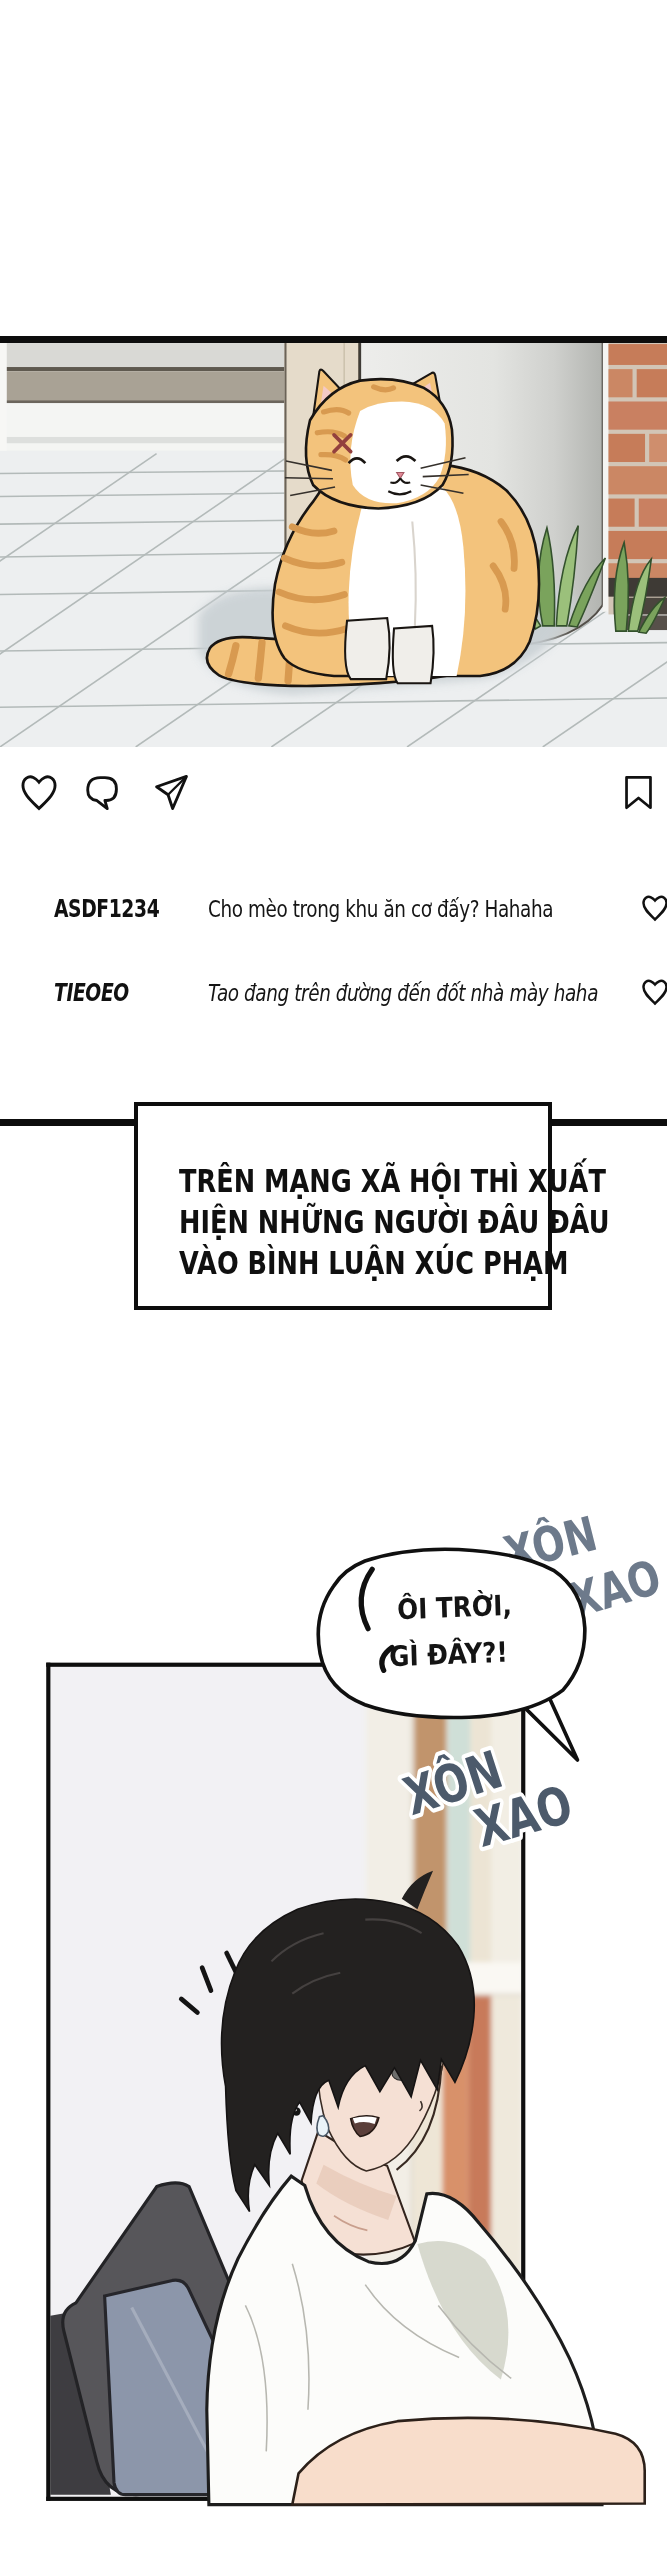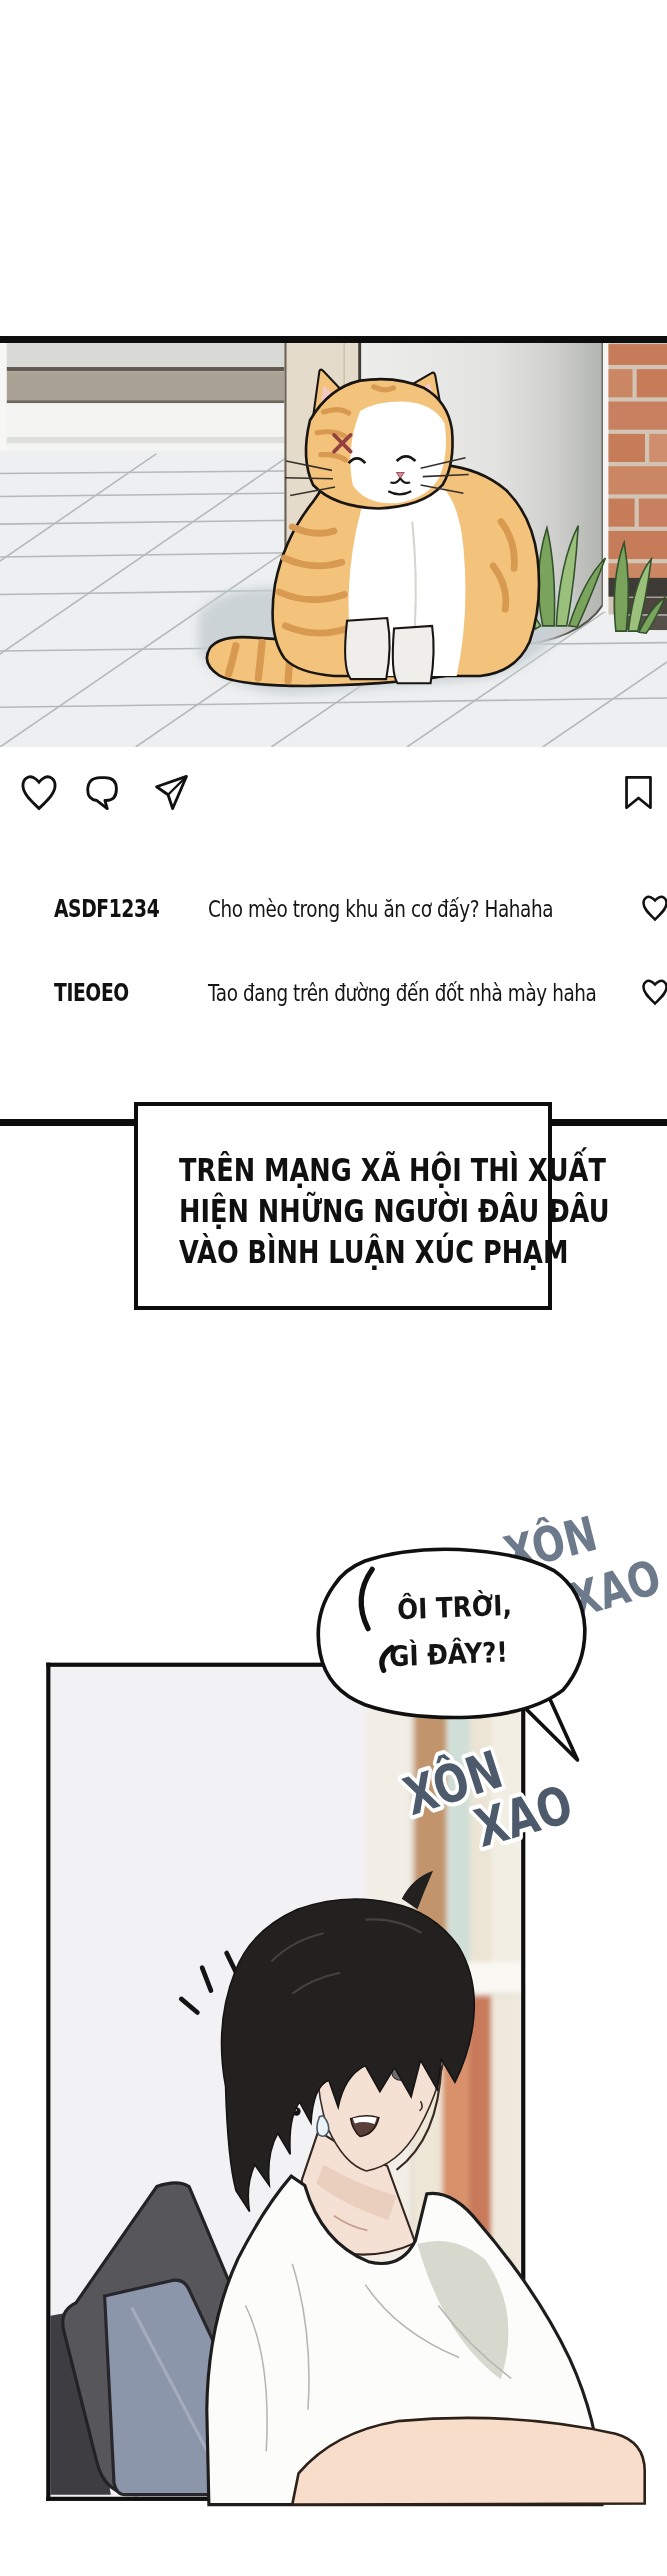--- a/index.html
+++ b/index.html
@@ -12,21 +12,21 @@
   .action-icon svg{display:block;}
   
   .comment-row{left:0;width:539px;height:32px;margin-left:36px;}
   .comment-username{position:absolute;left:18px;top:2.1px;font-weight:bold;font-size:24px;color:#111;
       transform:scaleX(0.78);transform-origin:left center;white-space:nowrap;letter-spacing:-0.5px;}
   .comment-text{position:absolute;left:172px;top:3.1px;font-size:23px;color:#151515;
       transform:scaleX(0.80);transform-origin:left center;white-space:nowrap;letter-spacing:-0.5px;}
   .comment-like{position:absolute;left:604px;top:1px;}
   
   .narration-box{left:134px;top:1102px;width:418px;height:208px;background:#ffffff;
-      border:4.7px solid #0d0d0d;box-sizing:border-box;text-align:center;padding-top:44px;}
+      border:4.7px solid #0d0d0d;box-sizing:border-box;text-align:center;padding-top:55px;}
   .narration-line{font-size:32px;font-weight:bold;color:#101010;line-height:41px;white-space:nowrap;
       transform:scaleX(0.80);transform-origin:center;}
   
   .bubble-line{position:absolute;width:167px;text-align:center;font-size:28px;font-weight:bold;color:#141414;
       transform:scaleX(0.88) rotate(-2deg);transform-origin:center;white-space:nowrap;}
   .sfx-svg text{font-family:"DejaVu Sans",sans-serif;font-weight:bold;}
 </style>
 </head>
 <body>
 
@@ -214,21 +214,21 @@
     </span>
   </div>
 
   <div class="abs comment-row" style="top:893px;">
     <span class="comment-username">ASDF1234</span>
     <span class="comment-text">Cho mèo trong khu ăn cơ đấy? Hahaha</span>
     <span class="comment-like"><svg width="30" height="28" viewBox="0 0 68 68">
           <path d="M34 62 C20 48 6 36 6 22 C6 10 16 4 24 8 C30 11 34 16 34 16 C34 16 38 11 44 8 C52 4 62 10 62 22 C62 36 48 48 34 62 Z" fill="none" stroke="#111" stroke-width="6"></path>
         </svg></span>
   </div>
-  <div class="abs comment-row" style="top:977px;">
+  <div class="abs comment-row" style="top:977px;font-style:italic;">
     <span class="comment-username">TIEOEO</span>
     <span class="comment-text">Tao đang trên đường đến đốt nhà mày haha</span>
     <span class="comment-like"><svg width="30" height="28" viewBox="0 0 68 68">
           <path d="M34 62 C20 48 6 36 6 22 C6 10 16 4 24 8 C30 11 34 16 34 16 C34 16 38 11 44 8 C52 4 62 10 62 22 C62 36 48 48 34 62 Z" fill="none" stroke="#111" stroke-width="6"></path>
         </svg></span>
   </div>
 
   <div class="abs divider" style="top:1119px;"></div>
   <div class="abs narration-box">
     <div class="narration-line">TRÊN MẠNG XÃ HỘI THÌ XUẤT</div>

